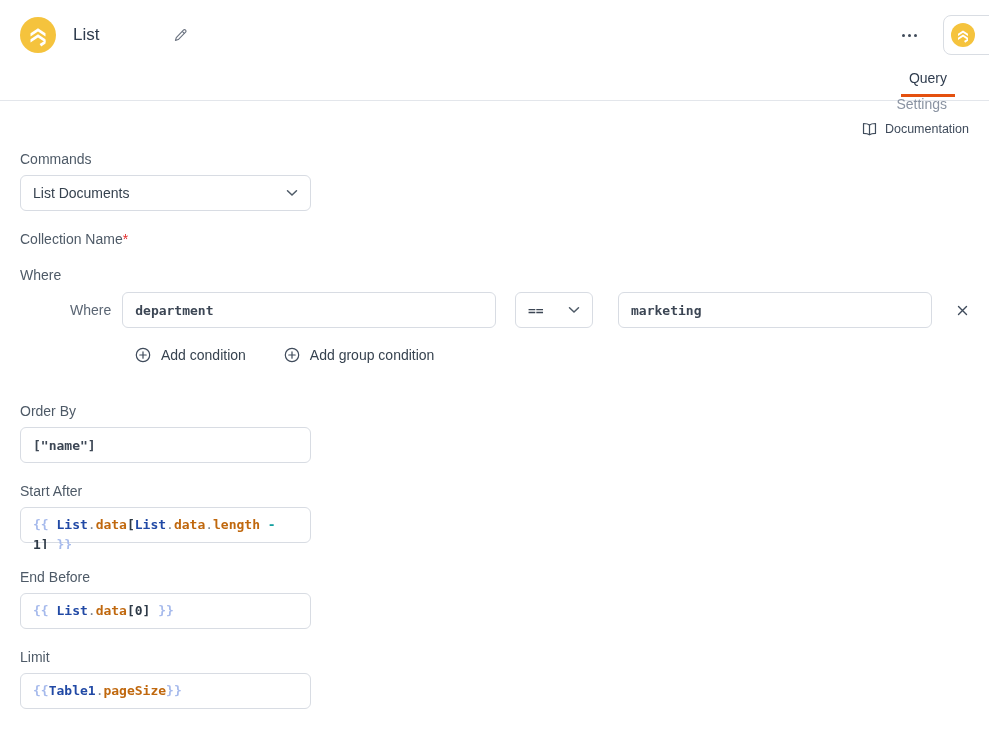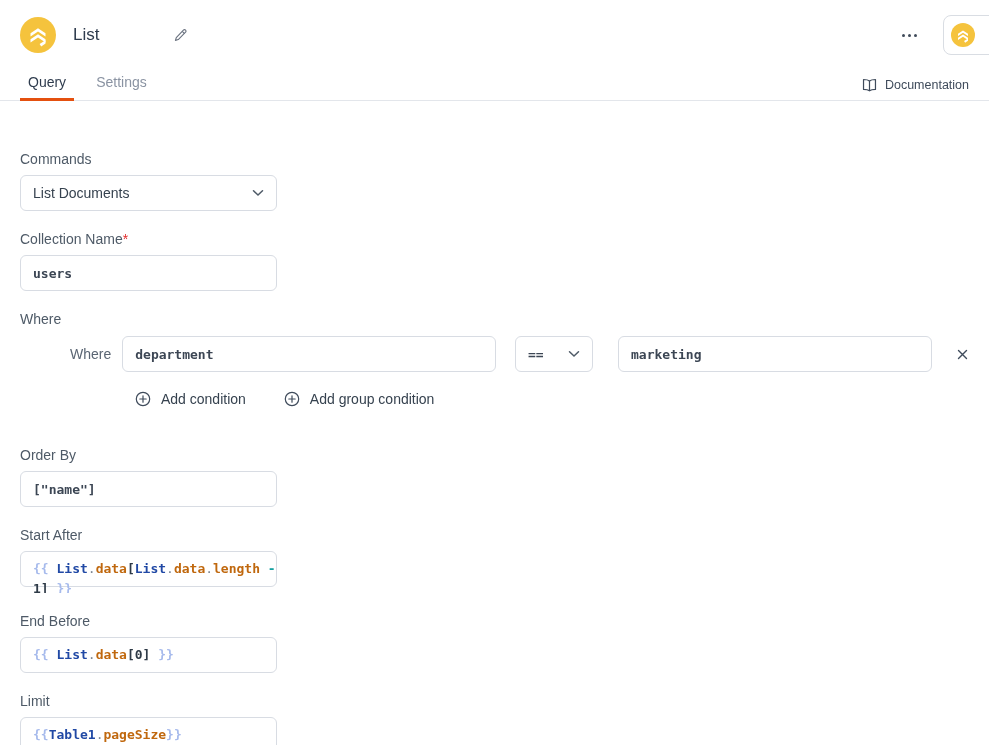--- a/index.html
+++ b/index.html
@@ -13,33 +13,33 @@
   .edit-btn { margin-left:74px; cursor:pointer; display:flex; align-items:center; }
   .hspacer { flex:1; }
   .more-btn { display:flex; gap:3px; margin-right:22px; padding:6px 4px; cursor:pointer; }
   .more-btn i { width:3px; height:3px; border-radius:50%; background:#404B5A; display:block; }
   .ds-btn { width:56px; height:40px; border:1px solid #D9DDE3; border-radius:8px;
     display:flex; align-items:center; padding-left:7px; margin-right:-30px; background:#fff; }
   .ds-btn .mini-logo { width:24px; height:24px; border-radius:50%; }
 
   
   .tabbar { display:flex; align-items:flex-end; padding:0 20px; height:31px;
-    border-bottom:1px solid #E3E6EB; }
+    border-bottom:1px solid #E3E6EB;flex-direction:column; }
   .tab { font-size:14px; color:#8A93A2; padding:0 8px 8px; margin-right:14px;
     border-bottom:3px solid transparent; margin-bottom:-1px; cursor:pointer; }
   .tab.active { color:#2F3C4E; border-bottom-color:#E4500F; }
   .doc-link { margin-left:auto; display:flex; align-items:center; gap:8px;
     color:#3F4B5B; font-size:12.5px; padding-bottom:8px; cursor:pointer; }
 
   
   .content { padding:30px 20px 0; }
   .field { margin-bottom:19px;margin-top:20px; }
   .field-label { font-size:14px; color:#4E5A67; margin-bottom:8px; }
   .req { color:#E22C2C; }
-  .tbox { width:257px; height:36px; border:1px solid #D8DCE3; border-radius:6px;
+  .tbox { width:291px; height:36px; border:1px solid #D8DCE3; border-radius:6px;
     background:#fff; display:flex; align-items:center; padding:0 12px;
     font-size:14px; color:#36424F; }
   .select { justify-content:space-between; cursor:pointer; }
   .mono { font-family:"DejaVu Sans Mono", monospace; font-size:13px;
     font-weight:600; color:#3C4654; }
 
   
   .where-row { display:flex; align-items:center; margin:9px 0 0 50px; }
   .where-word { font-size:14px; color:#5A6573; margin-right:11px; }
   .w-key { width:393px; }
@@ -129,23 +129,20 @@
           <path d="M1.5 1.8 L6 6 L10.5 1.8" fill="none" stroke="#4E5A67" stroke-width="1.5" stroke-linecap="round"></path>
         </svg>
       </span>
     </div>
   </div>
 
   <div class="field">
     <div class="field-label">
       <span>Collection Name</span><span class="req">*</span>
     </div>
-    <div class="tbox">
-      <span class="mono">users</span>
-    </div>
   </div>
 
   <div class="field" style="margin-bottom:0;">
     <div class="field-label">Where</div>
     <div class="where-row">
       <span class="where-word">Where</span>
       <div class="tbox w-key">
         <span class="mono">department</span>
       </div>
       <div class="tbox select w-op">

